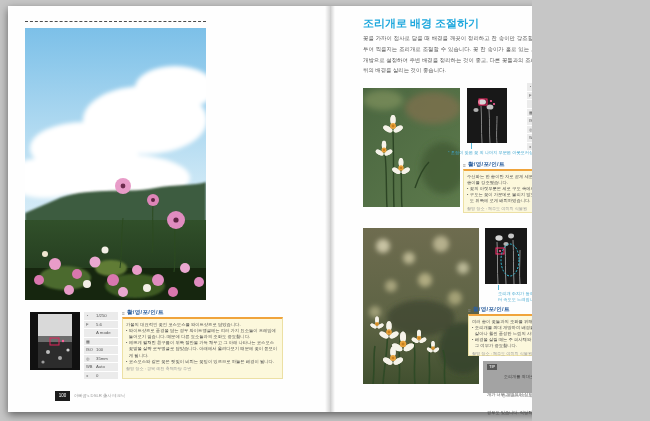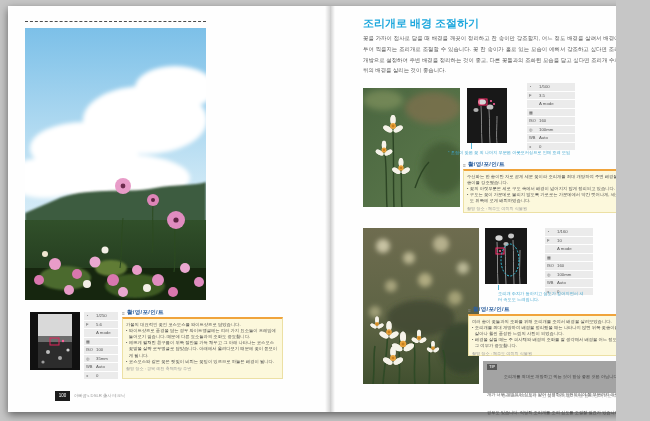--- a/index.html
+++ b/index.html
@@ -1,16 +1,16 @@
 <!DOCTYPE html>
 <html><head>
 <meta charset="utf-8">
 <style>
   html,body{margin:0;padding:0;background:#c6c6c6;font-family:"Liberation Sans",sans-serif;}
-  .canvas{position:relative;width:616px;height:421px;background:#c6c6c6;overflow:hidden;}
+  .canvas{position:relative;width:532px;height:421px;background:#c6c6c6;overflow:hidden;}
   .spread{position:absolute;left:8px;top:6px;width:640px;height:406px;background:#fefefe;
           box-shadow:0 3px 8px rgba(0,0,0,.5);}
   .gutter{position:absolute;left:317px;top:0;width:10px;height:406px;
           background:linear-gradient(90deg,rgba(0,0,0,0) 0%,rgba(0,0,0,.14) 45%,rgba(0,0,0,.18) 55%,rgba(0,0,0,0) 100%);}
   .edge-r{position:absolute;right:0;top:0;width:3px;height:406px;background:linear-gradient(90deg,rgba(0,0,0,0),rgba(0,0,0,.3));}
   .abs{position:absolute;}
   .photo{display:block;}
   .dashrule{border-top:1.5px dashed #4a4a4a;height:0;}
   
   .settings{display:flex;flex-direction:column;gap:1px;}

